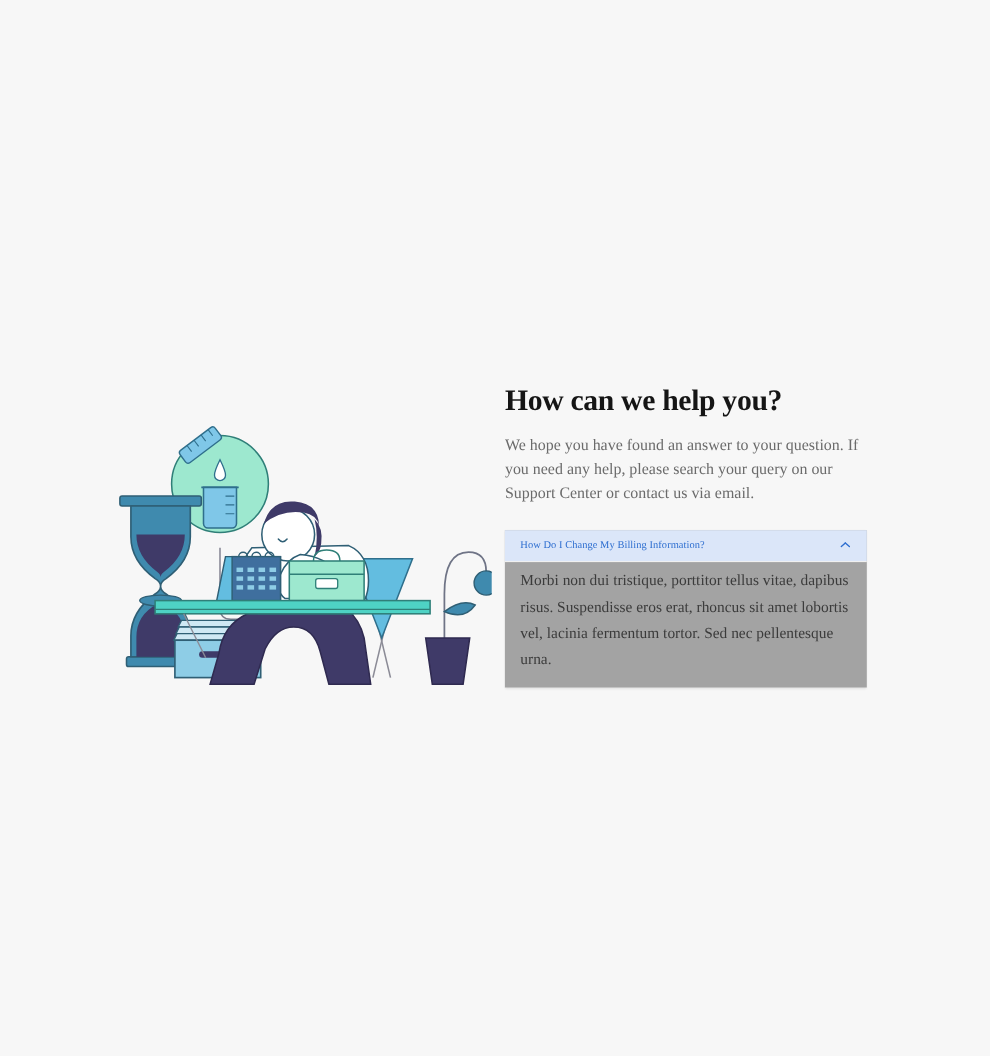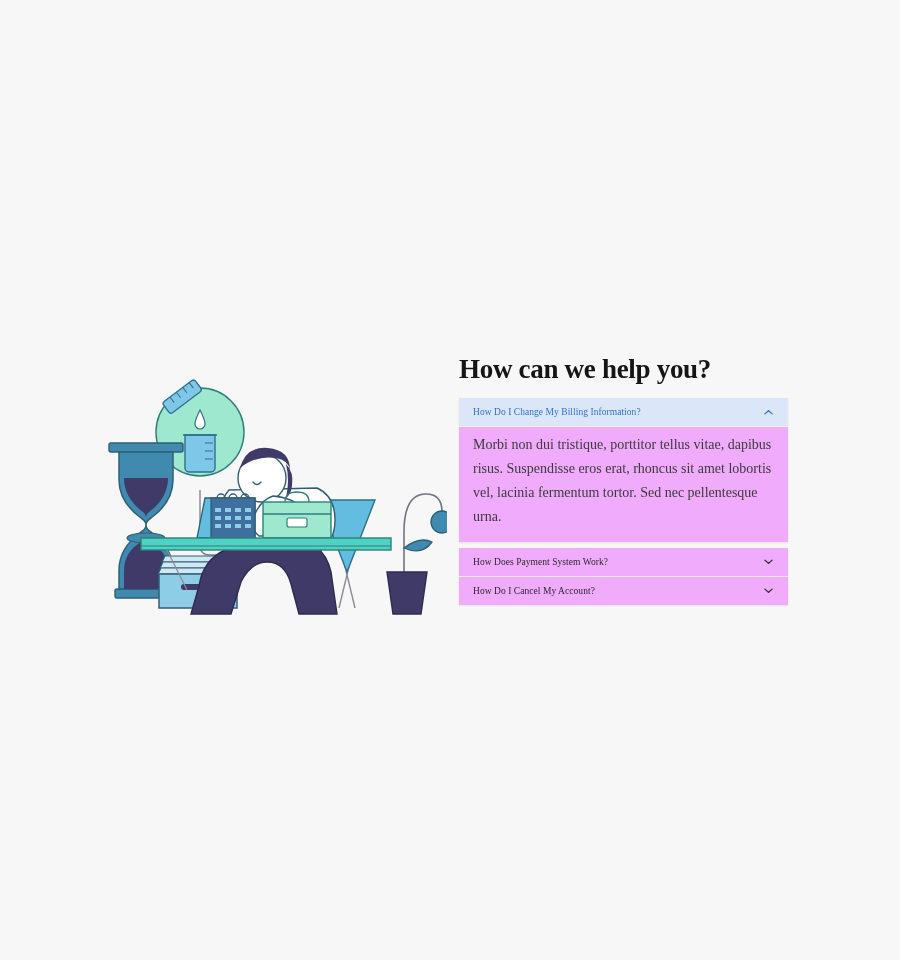--- a/index.html
+++ b/index.html
@@ -56,21 +56,21 @@
     line-height: 1.52;
     color: #6b6b6b;
     margin: 0 0 22px 0;
     width: 322px;
   }
   
   .accordion {
     width: 329px;
   }
   .acc-group {
-    background: #f0abfc;
+    background: #a3a3a3;
     box-shadow: 0 1px 2px rgba(0,0,0,0.09);
     margin-bottom: 6px;
   }
   .acc-header {
     display: flex;
     align-items: center;
     justify-content: space-between;
     padding: 0 14px;
     height: 28px;
     cursor: pointer;
@@ -231,51 +231,35 @@
           <path d="M297 198 q16 -12 28 -6 q-10 14 -28 6 Z" fill="#3f8aae" stroke="#2f5f75" stroke-width="1.3"></path>
           <path d="M280 222 h40 l-6 42 h-28 Z" fill="#3f3a68" stroke="#2f2a50" stroke-width="1.4"></path>
         </g>
 
       </svg>
     </div>
 
     <div class="help-col">
 
       <h1 class="help-title">How can we help you?</h1>
+      <p class="help-desc">We hope you have found an answer to your question. If you need any help, please search your query on our Support Center or contact us via email.</p>
 
       <div class="accordion">
 
         <div class="acc-group">
           <div class="acc-header active">
             <span class="acc-q">How Do I Change My Billing Information?</span>
             <svg class="chev" viewBox="0 0 12 12">
               <line x1="2" y1="7.5" x2="6" y2="4"></line>
               <line x1="6" y1="4" x2="10" y2="7.5"></line>
             </svg>
           </div>
           <div class="acc-body">
             <p>Morbi non dui tristique, porttitor tellus vitae, dapibus risus. Suspendisse eros erat, rhoncus sit amet lobortis vel, lacinia fermentum tortor. Sed nec pellentesque urna.</p>
           </div>
         </div>
 
-        <div class="acc-group">
-          <div class="acc-header">
-            <span class="acc-q">How Does Payment System Work?</span>
-            <svg class="chev" viewBox="0 0 12 12">
-              <line x1="2" y1="4.5" x2="6" y2="8"></line>
-              <line x1="6" y1="8" x2="10" y2="4.5"></line>
-            </svg>
-          </div>
-          <div class="acc-divider"></div>
-          <div class="acc-header">
-            <span class="acc-q">How Do I Cancel My Account?</span>
-            <svg class="chev" viewBox="0 0 12 12">
-              <line x1="2" y1="4.5" x2="6" y2="8"></line>
-              <line x1="6" y1="8" x2="10" y2="4.5"></line>
-            </svg>
-          </div>
-        </div>
 
       </div>
     </div>
 
   </div>
 </div>
 
 </body></html>

